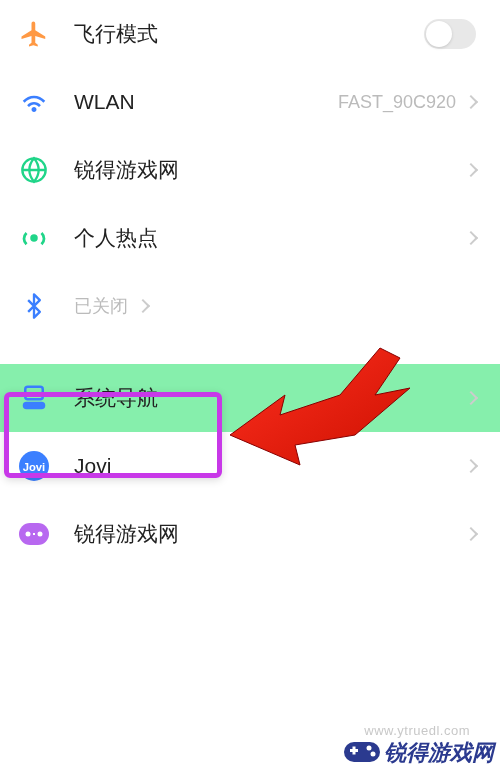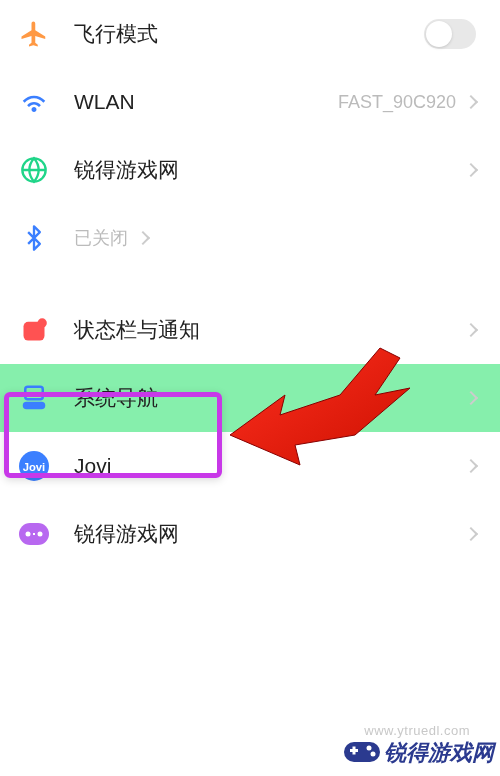--- a/index.html
+++ b/index.html
@@ -150,43 +150,43 @@
     <span class="item-icon">
       <svg width="28" height="28" viewBox="0 0 24 24">
           <circle cx="12" cy="12" r="10" fill="none" stroke="#20d589" stroke-width="2"></circle>
           <path fill="none" stroke="#20d589" stroke-width="2" d="M2 12h20M12 2c2.5 3 4 6.5 4 10s-1.5 7-4 10c-2.5-3-4-6.5-4-10s1.5-7 4-10z"></path>
         </svg>
     </span>
     <span class="item-label">锐得游戏网</span>
     <span class="chevron"></span>
   </div>
 
+  <div class="settings-item">
+    <span class="item-icon">
+      <svg width="30" height="30" viewBox="0 0 24 24">
+          <circle cx="12" cy="12" r="3" fill="#20d589"></circle>
+          <path fill="none" stroke="#20d589" stroke-width="2.2" d="M6 8c-1.3 1.3-2 3-2 4.5s.7 3.2 2 4.5M18 8c1.3 1.3 2 3 2 4.5s-.7 3.2-2 4.5"></path>
+        </svg>
+    </span>
+    <span class="item-label">个人热点</span>
+    <span class="chevron"></span>
+  </div>
 
   <div class="settings-item">
     <span class="item-icon">
       <svg width="28" height="28" viewBox="0 0 24 24">
           <path fill="none" stroke="#3b7fff" stroke-width="2" stroke-linejoin="round" d="M7 7l10 10-5 5V2l5 5L7 17"></path>
         </svg>
     </span>
     <span class="item-value">已关闭</span>
     <span class="chevron"></span>
   </div>
 
   <div class="section-gap"></div>
 
-  <div class="settings-item">
-    <span class="item-icon">
-      <svg width="28" height="28" viewBox="0 0 24 24">
-          <rect x="3" y="5" width="18" height="16" rx="4" fill="#ff5252"></rect>
-          <circle cx="19" cy="6" r="4" fill="#ff5252"></circle>
-        </svg>
-    </span>
-    <span class="item-label">状态栏与通知</span>
-    <span class="chevron"></span>
-  </div>
 
   <div class="settings-item highlighted-item">
     <span class="item-icon">
       <svg width="30" height="30" viewBox="0 0 24 24">
           <rect x="5" y="3" width="14" height="10" rx="2" fill="none" stroke="#3b7fff" stroke-width="2"></rect>
           <rect x="3" y="15" width="18" height="6" rx="3" fill="#3b7fff"></rect>
         </svg>
     </span>
     <span class="item-label">系统导航</span>
     <span class="chevron"></span>

